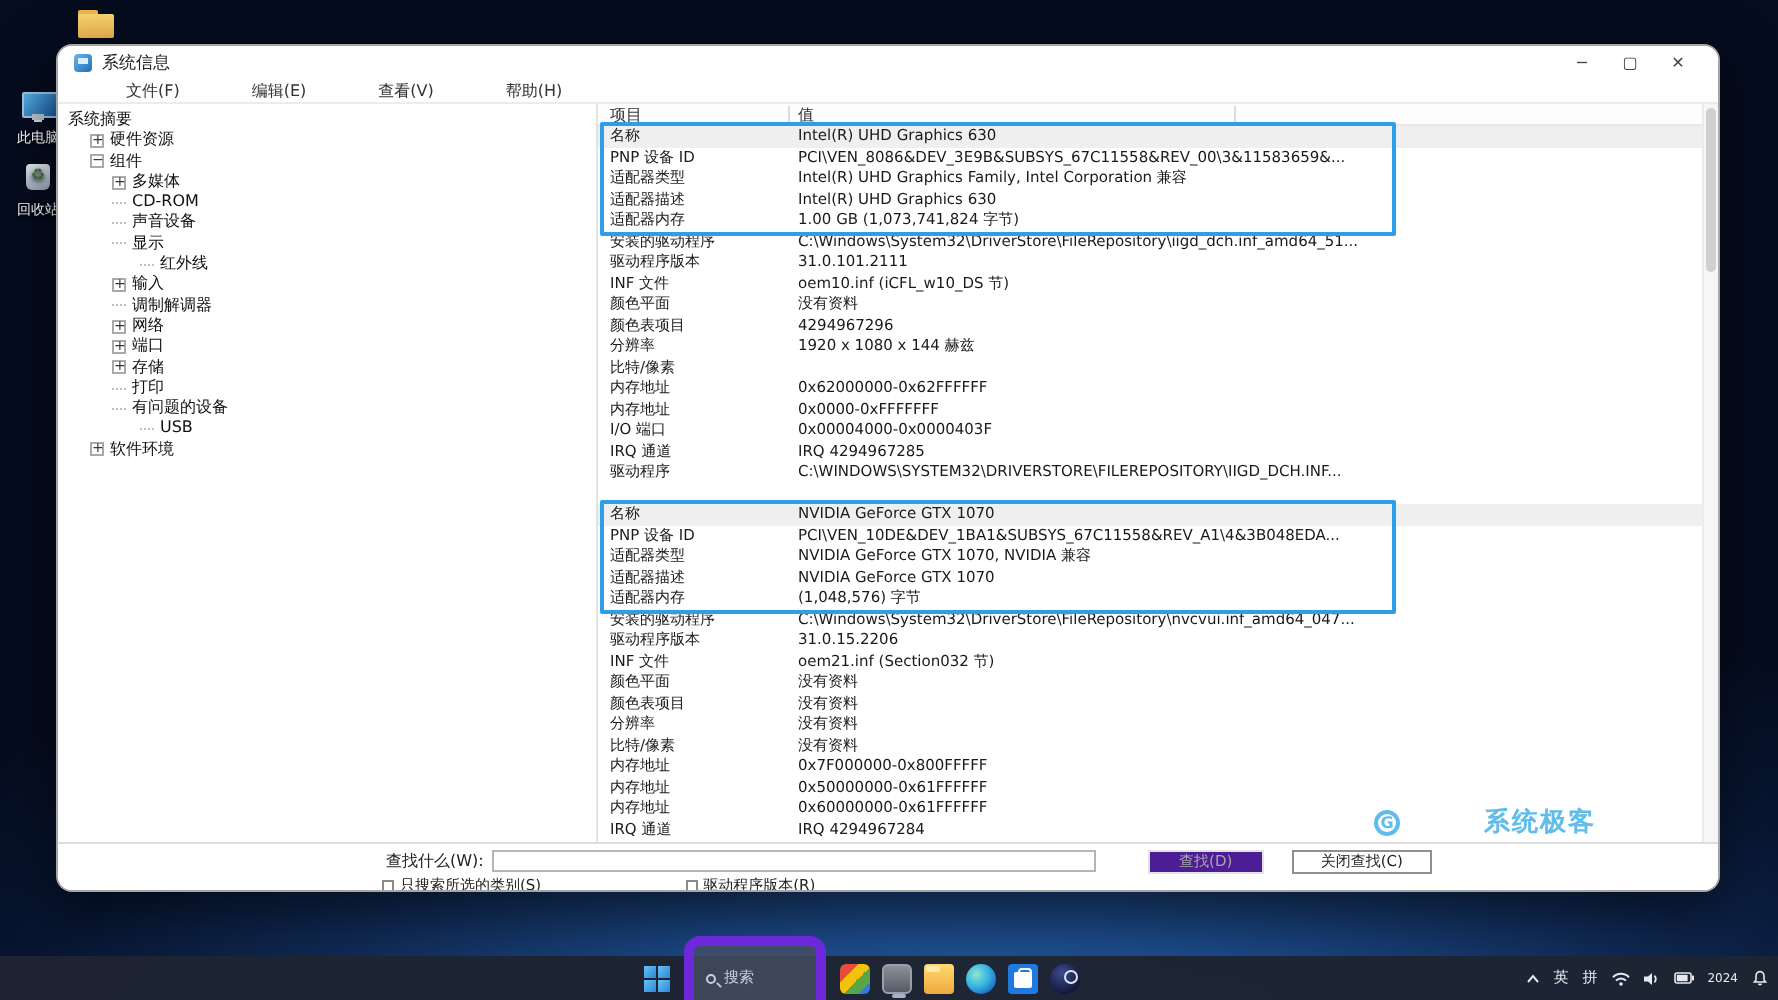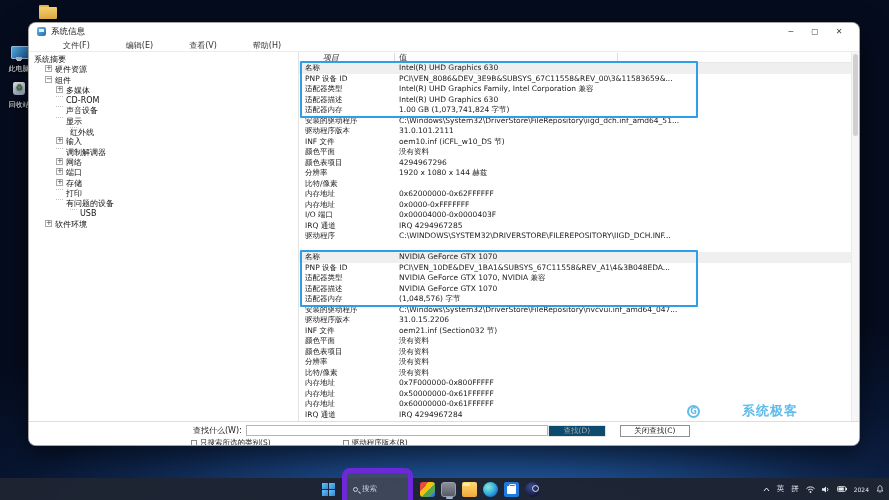--- a/index.html
+++ b/index.html
@@ -40,50 +40,50 @@
     font-size:8px; color:#444; }
   .menubar { height:12px; display:flex; align-items:center; padding:0 4px;
     border-bottom:1px solid #ececec; background:#fff; }
   .menu-item { font-size:8px; color:#333; padding:0 6px;margin-left:24px; }
 
   .main { display:flex; height:369px; }
 
   
   .tree { width:270px; border-right:1px solid #e3e3e3; padding-top:3px; overflow:hidden; background:#fff; }
   .tree-item { height:10.3px; line-height:10.3px; font-size:8px; color:#111;
-    white-space:nowrap; display:flex; }
+    white-space:nowrap; display:flex; align-items:center; }
   .expander { width:7px; height:7px; border:1px solid #a9a9a9; background:#fff; color:#333;
     font-size:7px; line-height:5px; text-align:center; margin-right:3px; flex:none; }
   .leafline { width:7px; height:0; border-top:1px dotted #c0c0c0; margin-right:3px; flex:none; }
 
   
   .list { flex:1; position:relative; background:#fff; }
   .list-header { height:11px; line-height:11px; font-size:8px; color:#333; position:relative;
     border-bottom:1px solid #e6e6e6; background:#fdfdfd; }
-  .col-item-h { position:absolute; left:24px;font-style:italic; }
+  .col-item-h { position:absolute; left:6px; }
   .col-value-h { position:absolute; left:100px; }
   .hsep { position:absolute; top:1px; bottom:1px; width:1px; background:#dcdcdc; }
   .rows { position:relative; }
   .lrow { height:10.5px; line-height:10.5px; display:flex; font-size:7.5px; color:#1a1a1a; }
   .lrow.gray { background:#efefef; }
   .c-item { width:94px; flex:none; padding-left:6px; overflow:hidden; white-space:nowrap; }
   .c-val { flex:1; padding-left:6px; overflow:hidden; white-space:nowrap; }
   .anno-box { position:absolute; left:1px; width:398px; border:2px solid #2f9ee8;
     border-radius:1px; pointer-events:none; z-index:3; }
   .vscroll { position:absolute; right:0; top:0; bottom:0; width:8px; background:#f6f6f6;
     border-left:1px solid #ebebeb; z-index:4; }
   .vthumb { position:absolute; left:1px; top:2px; width:5px; height:82px; background:#d0d0d0; border-radius:3px; }
 
   
   .findbar { height:26px; border-top:1px solid #ddd; background:#fff; padding:2px 0 0 0; font-size:8px; }
   .find-row1 { display:flex; align-items:center; height:13px; }
   .find-label { margin-left:164px; color:#222; }
   .find-input { margin-left:4px; width:302px; height:11px; border:1px solid #b5b5b5; background:#fff; }
   .btn { height:12px; font-size:7.5px; display:flex; align-items:center; justify-content:center; }
-  .btn-find { width:58px; color:#a8a8a8; background:#0c4a6e; border:1px solid #e2e2e2; }
+  .btn-find { margin-left:26px; width:58px; color:#a8a8a8; background:#4c1d95; border:1px solid #e2e2e2; }
   .btn-close { margin-left:14px; width:70px; color:#222; background:#fff; border:1px solid #8f8f8f; }
   .find-row2 { display:flex; align-items:center; height:10px; margin-top:1px; font-size:7.5px; color:#222; }
   .cb { width:6px; height:6px; border:1px solid #8a8a8a; background:#fff; margin-right:3px; flex:none; }
   .cb1wrap { margin-left:162px; display:flex; align-items:center; }
   .cb2wrap { margin-left:72px; display:flex; align-items:center; }
 
   
   .watermark { position:absolute; left:658px; top:379px; display:flex; align-items:center;
     color:#45b1e8; opacity:.85; z-index:5; }
   .wm-logo { width:13px; height:13px; border:2px solid #45b1e8; border-radius:50%;
@@ -175,21 +175,21 @@
           <span>CD-ROM</span>
         </div>
         <div class="tree-item" style="padding-left: 27px;">
           <span class="leafline"></span>
           <span>声音设备</span>
         </div>
         <div class="tree-item" style="padding-left: 27px;">
           <span class="leafline"></span>
           <span>显示</span>
         </div>
-        <div class="tree-item" style="padding-left: 41px; flex-direction: column;">
+        <div class="tree-item" style="padding-left: 41px;">
           <span class="leafline"></span>
           <span>红外线</span>
         </div>
         <div class="tree-item" style="padding-left: 27px;">
           <span class="expander">+</span>
           <span>输入</span>
         </div>
         <div class="tree-item" style="padding-left: 27px;">
           <span class="leafline"></span>
           <span>调制解调器</span>

